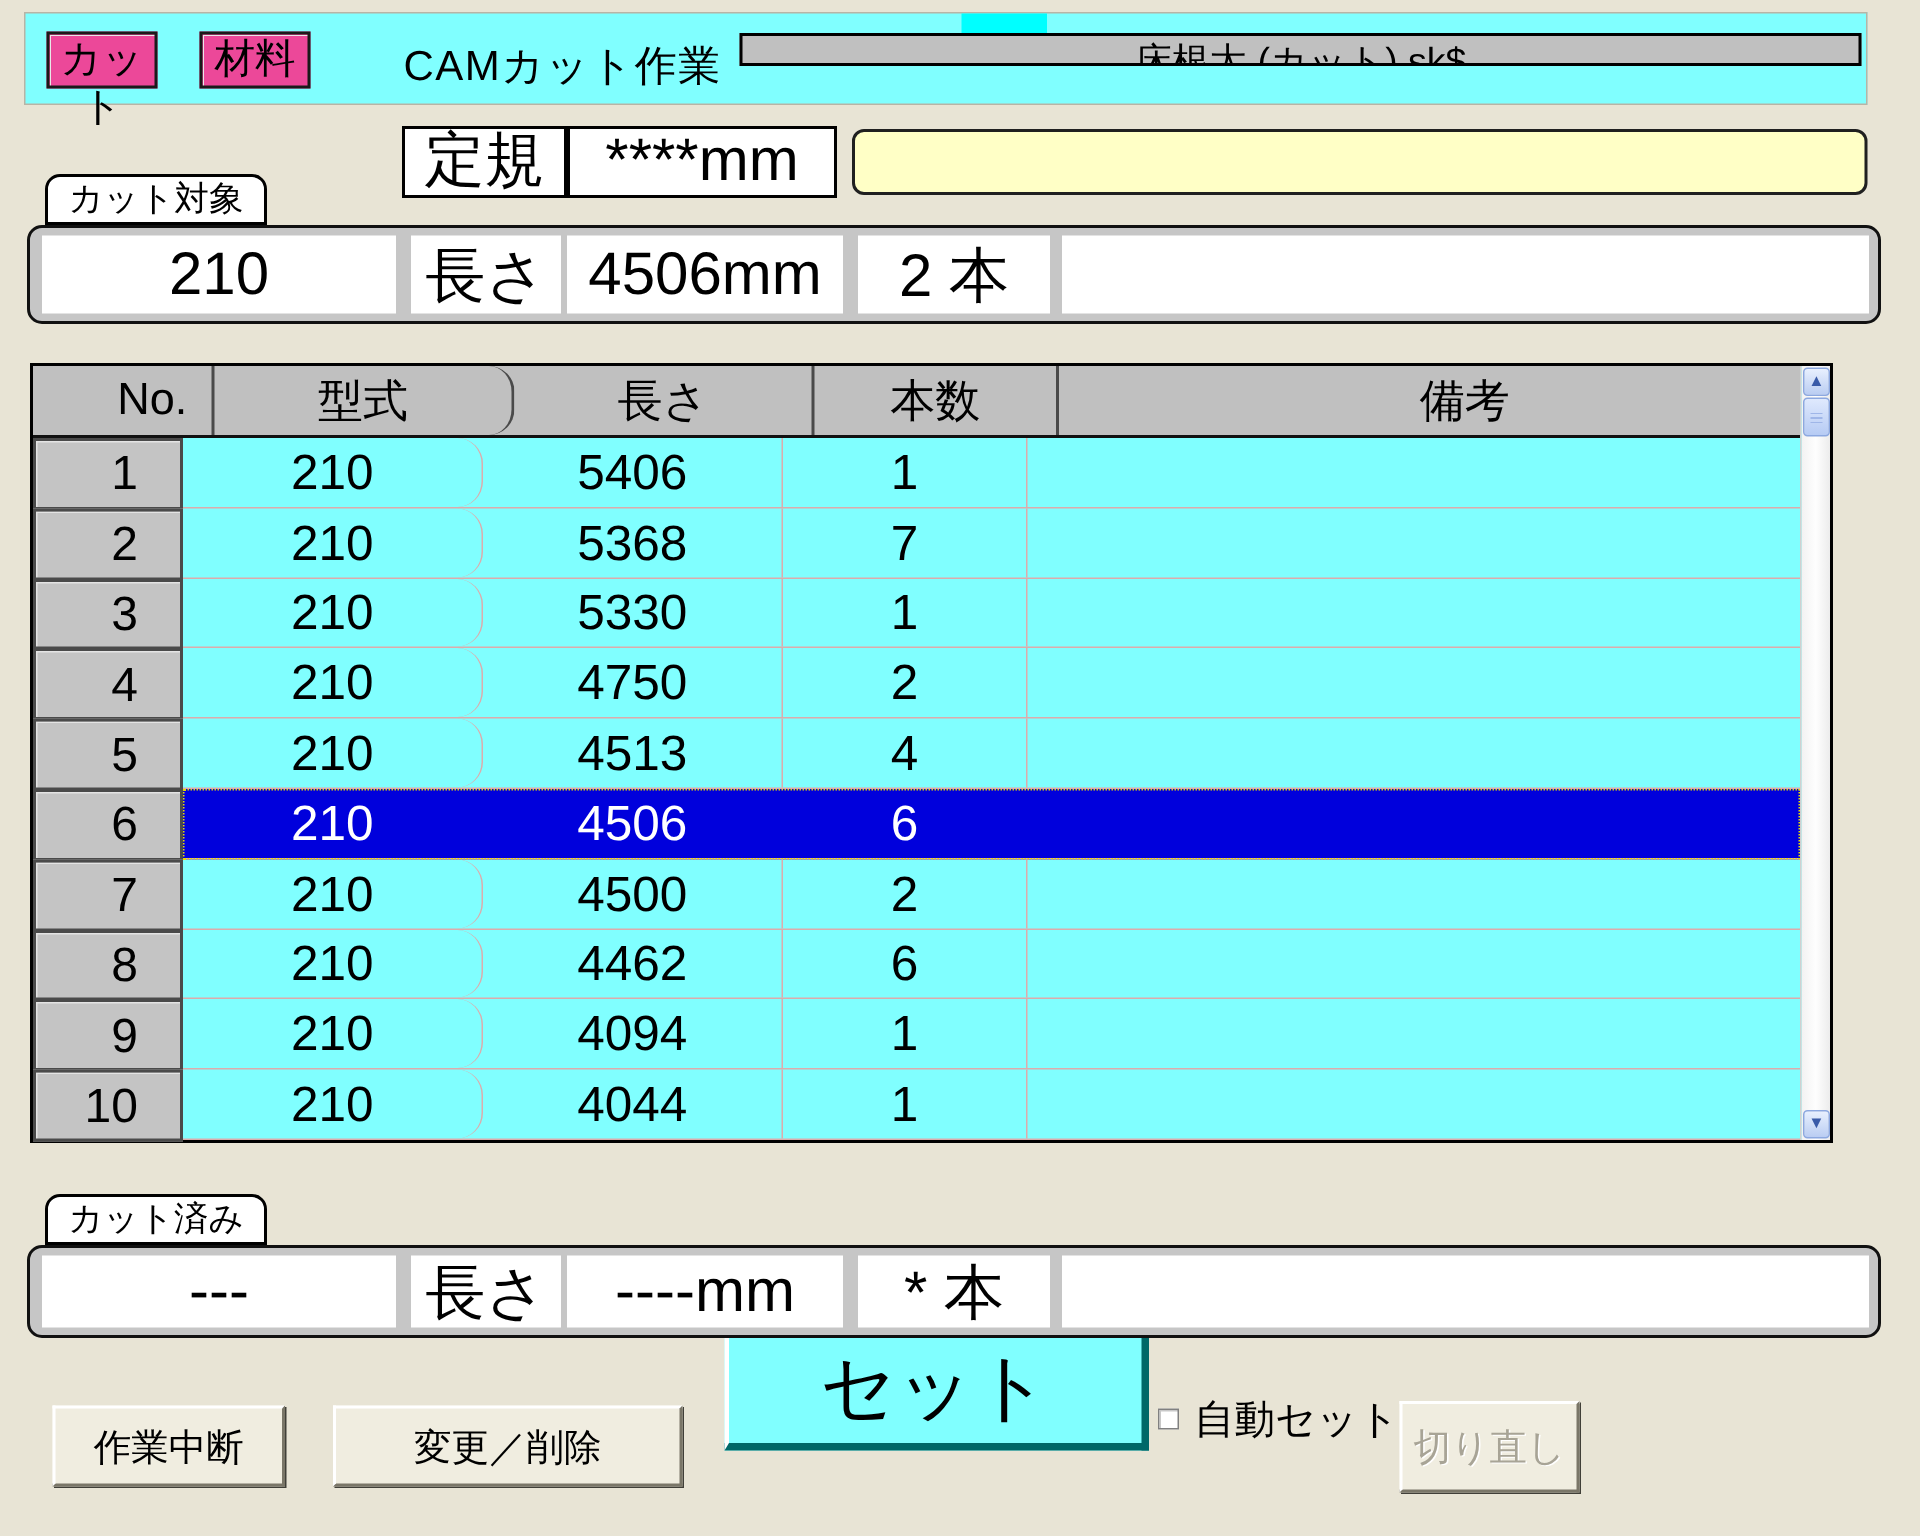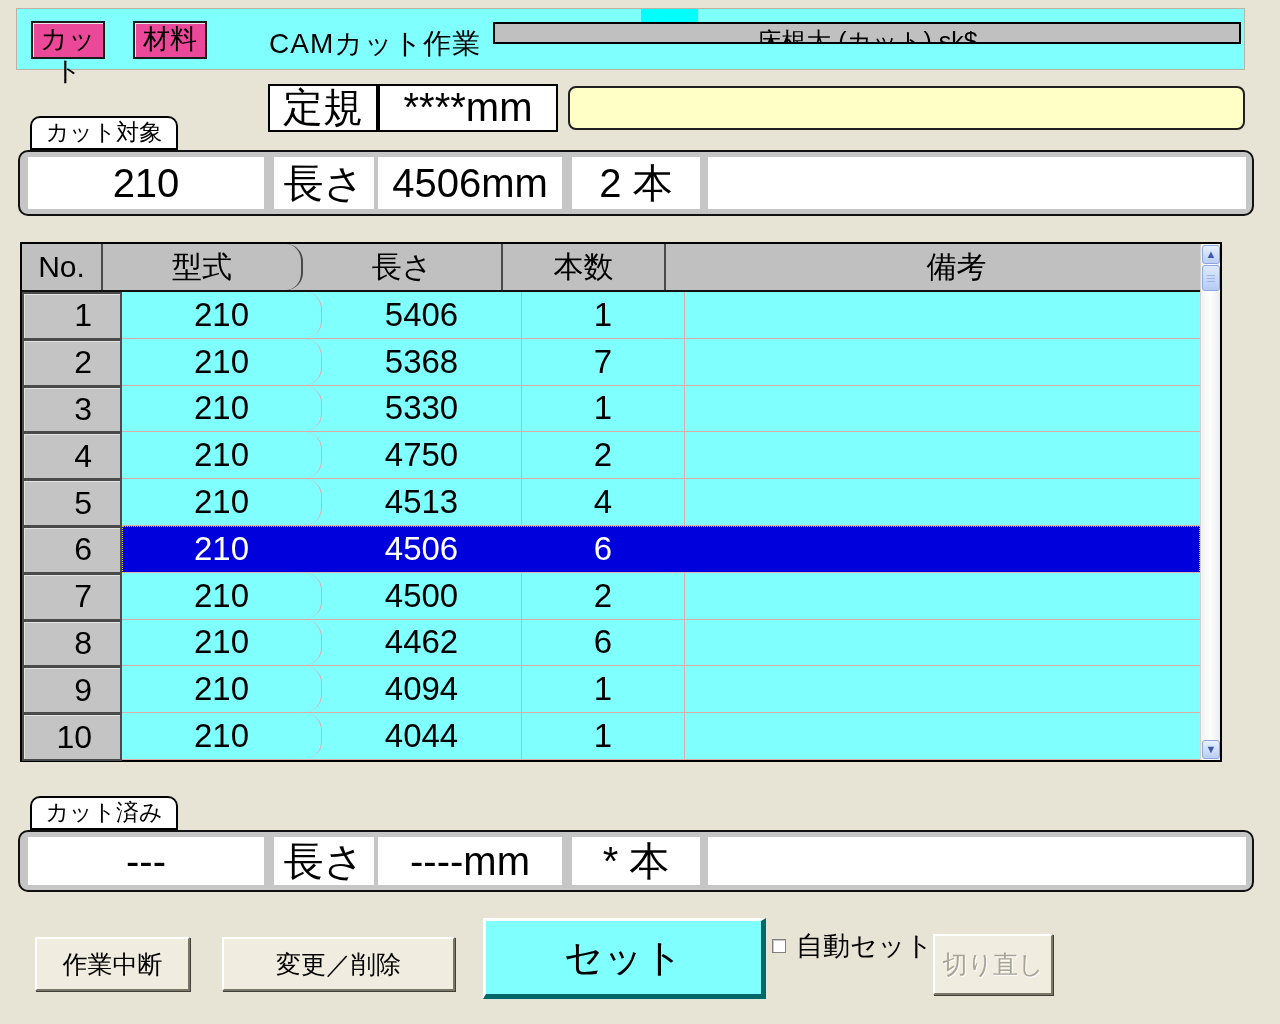--- a/index.html
+++ b/index.html
@@ -82,21 +82,21 @@
     position:absolute; left:20px; top:242px; width:1202px; height:520px;
     background:#80FFFF; border:2px solid #000;
   }
   .grid-inner { position:absolute; left:0; top:0; right:20px; bottom:0; display:flex; flex-direction:column; }
   .ghead { display:flex; height:48px; background:#C0C0C0; border-bottom:2px solid #111; }
   .ghead .hcell {
     font-size:30px; display:flex; align-items:center; justify-content:center;
     border-right:2px solid #4a4a4a; height:100%;
   }
   .hcell:last-child { border-right:none; }
-  .col-no     { width:81px; flex:none; }
+  .col-no     { width:81px; flex:none;margin-left:40px; }
   .col-model  { width:200px; flex:none;border-radius:17px; }
   .col-length { width:200px; flex:none; }
   .col-count  { width:163px; flex:none; }
   .col-note   { flex:1;padding-left:47px; }
   .gbody { flex:1; display:flex; flex-direction:column; }
   .grow { display:flex; height:46.8px; flex:none; }
   .cell-no {
     width:100px; flex:none; background:#C4C4C4;
     border:2px solid #4a4a4a; box-shadow:inset 1px 1px 0 #E4E4E4; margin-bottom:-1px;
     font-size:32px; display:flex; align-items:center; justify-content:flex-end;
@@ -141,25 +141,25 @@
     position:absolute; background:#F0EDE0;
     border-style:solid; border-width:2px;
     border-color:#FFFFFF #7A7668 #7A7668 #FFFFFF;
     box-shadow:1px 1px 0 #403F38;
     font-size:25px; display:flex; align-items:center; justify-content:center;
     cursor:pointer;
   }
   .btn-interrupt { left:35px;  top:937px; width:155px; height:54px; }
   .btn-modify    { left:222px; top:937px; width:233px; height:54px; }
   .btn-set {
-    position:absolute; left:483px; top:918px; width:283px; height:81px;
+    position:absolute; left:483px; top:886px; width:283px; height:81px;
     background:#80FFFF;
     border-style:solid; border-width:3px 5px 5px 3px;
     border-color:#FFFFFF #006868 #006868 #FFFFFF;
-    font-size:39px; display:flex; align-items:center; justify-content:center;
+    font-size:50px; display:flex; align-items:center; justify-content:center;
     cursor:pointer;
   }
   .autoset { position:absolute; left:772px; top:928px; display:flex; align-items:flex-start; }
   .chk {
     width:14px; height:14px; margin-top:11px; background:#FFF;
     border:1px solid #808080; box-shadow:inset 1px 1px 0 #C8C8C8; cursor:pointer;
   }
   .autoset-label { margin-left:10px; font-size:27px; cursor:default; }
   .btn-recut {
     position:absolute; left:933px; top:934px; width:120px; height:61px;

